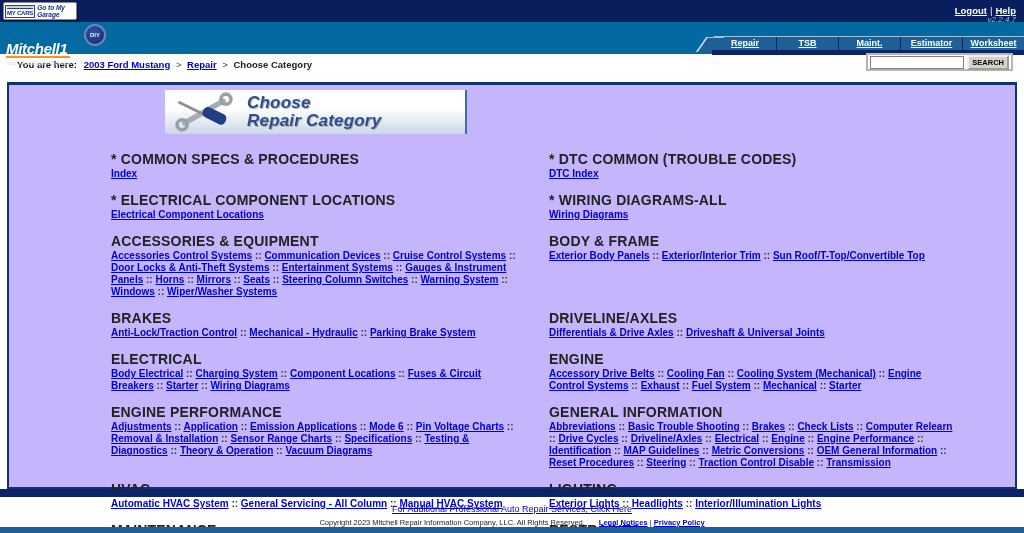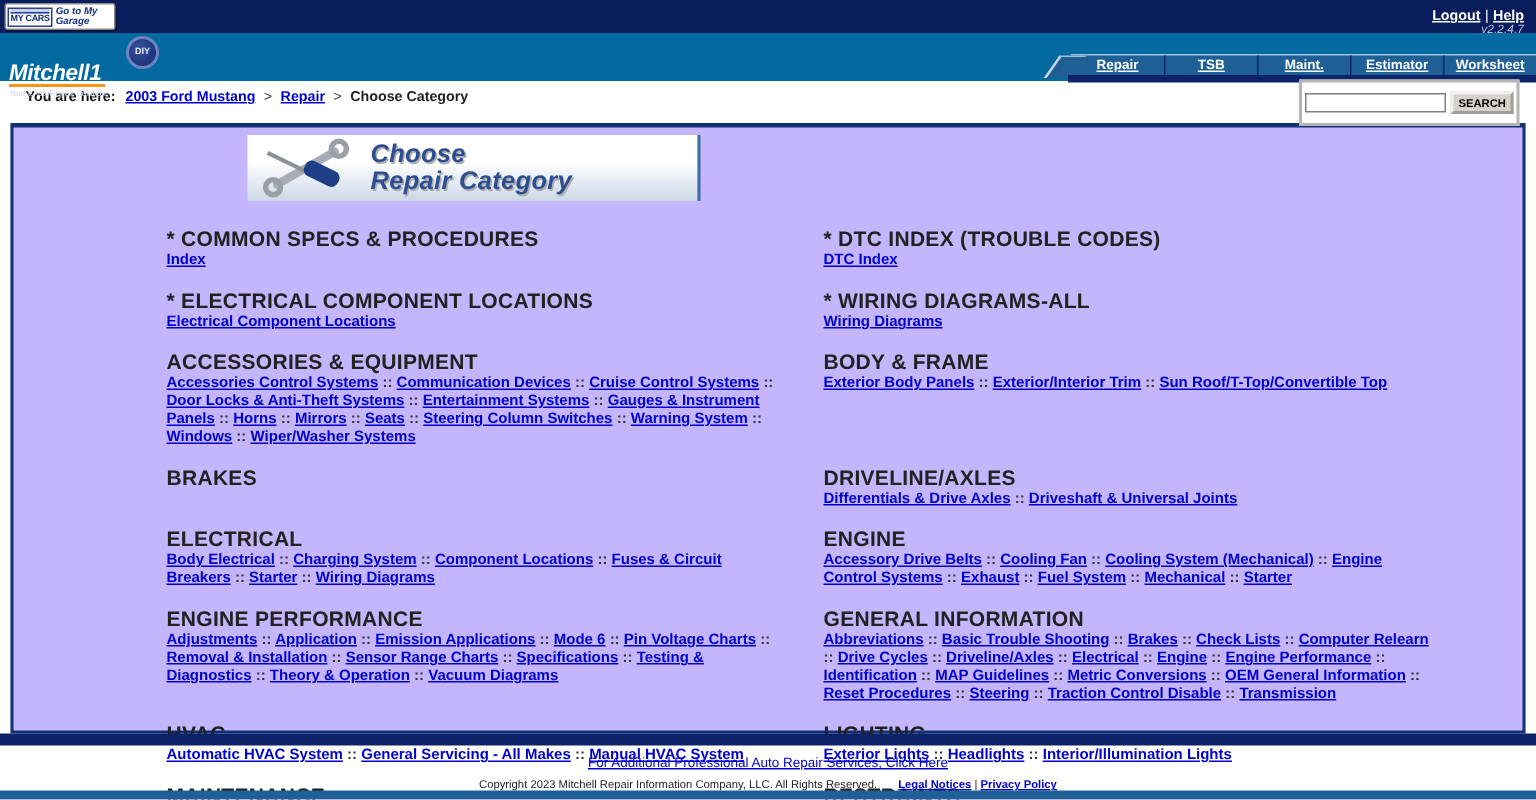--- a/index.html
+++ b/index.html
@@ -60,21 +60,21 @@
 
   
   .breadcrumb { padding:5px 0 0 17px; height:32px; font-size:9.5px; color:#222; }
   .bc-prefix { font-weight:bold; color:#111; margin-right:4px; }
   .bc-link { color:#0000cc; font-weight:bold; text-decoration:underline; }
   .bc-sep { margin:0 3px; color:#444; }
   .bc-current { font-weight:bold; color:#222; }
 
   
   .searchbox {
-    position:absolute; top:53px; right:11px; width:147px; height:31px; z-index:4;
+    position:absolute; top:53px; right:11px; width:147px; height:18px; z-index:4;
     background:#fff; border:2px solid #b5b5b5; display:flex; align-items:center; gap:3px; padding:0 2px;
   }
   .search-input { flex:1; height:13px; border:1px solid #7f7f7f; font-size:9px; padding:0 2px; min-width:0; }
   .search-btn {
     height:15px; font-size:7.5px; font-weight:bold; color:#000;
     background:#d6d2ca; border:2px outset #f2f0ec; padding:0 3px; cursor:pointer; font-family:inherit;
   }
 
   
   .panel {
@@ -181,41 +181,42 @@
       <div>Repair Category</div>
     </div>
   </div>
 
   <div class="catgrid">
       <div class="cat-cell">
         <div class="cat-heading">* COMMON SPECS &amp; PROCEDURES</div>
         <div class="cat-links"><a class="cat-link">Index</a></div>
       </div>
       <div class="cat-cell">
-        <div class="cat-heading">* DTC INDEX (TROUBLE CODES)</div>
+        <div class="cat-heading">* DTC COMMON (TROUBLE CODES)</div>
         <div class="cat-links"><a class="cat-link">DTC Index</a></div>
       </div>
       <div class="cat-cell">
         <div class="cat-heading">* ELECTRICAL COMPONENT LOCATIONS</div>
         <div class="cat-links"><a class="cat-link">Electrical Component Locations</a></div>
       </div>
       <div class="cat-cell">
         <div class="cat-heading">* WIRING DIAGRAMS-ALL</div>
         <div class="cat-links"><a class="cat-link">Wiring Diagrams</a></div>
       </div>
       <div class="cat-cell">
         <div class="cat-heading">ACCESSORIES &amp; EQUIPMENT</div>
         <div class="cat-links"><a class="cat-link">Accessories Control Systems</a><span class="sep"> :: </span><a class="cat-link">Communication Devices</a><span class="sep"> :: </span><a class="cat-link">Cruise Control Systems</a><span class="sep"> :: </span><a class="cat-link">Door Locks &amp; Anti-Theft Systems</a><span class="sep"> :: </span><a class="cat-link">Entertainment Systems</a><span class="sep"> :: </span><a class="cat-link">Gauges &amp; Instrument Panels</a><span class="sep"> :: </span><a class="cat-link">Horns</a><span class="sep"> :: </span><a class="cat-link">Mirrors</a><span class="sep"> :: </span><a class="cat-link">Seats</a><span class="sep"> :: </span><a class="cat-link">Steering Column Switches</a><span class="sep"> :: </span><a class="cat-link">Warning System</a><span class="sep"> :: </span><a class="cat-link">Windows</a><span class="sep"> :: </span><a class="cat-link">Wiper/Washer Systems</a></div>
       </div>
       <div class="cat-cell">
         <div class="cat-heading">BODY &amp; FRAME</div>
         <div class="cat-links"><a class="cat-link">Exterior Body Panels</a><span class="sep"> :: </span><a class="cat-link">Exterior/Interior Trim</a><span class="sep"> :: </span><a class="cat-link">Sun Roof/T-Top/Convertible Top</a></div>
       </div>
       <div class="cat-cell">
         <div class="cat-heading">BRAKES</div>
+        <div class="cat-links"><a class="cat-link">Anti-Lock/Traction Control</a><span class="sep"> :: </span><a class="cat-link">Mechanical - Hydraulic</a><span class="sep"> :: </span><a class="cat-link">Parking Brake System</a></div>
       </div>
       <div class="cat-cell">
         <div class="cat-heading">DRIVELINE/AXLES</div>
         <div class="cat-links"><a class="cat-link">Differentials &amp; Drive Axles</a><span class="sep"> :: </span><a class="cat-link">Driveshaft &amp; Universal Joints</a></div>
       </div>
       <div class="cat-cell">
         <div class="cat-heading">ELECTRICAL</div>
         <div class="cat-links"><a class="cat-link">Body Electrical</a><span class="sep"> :: </span><a class="cat-link">Charging System</a><span class="sep"> :: </span><a class="cat-link">Component Locations</a><span class="sep"> :: </span><a class="cat-link">Fuses &amp; Circuit Breakers</a><span class="sep"> :: </span><a class="cat-link">Starter</a><span class="sep"> :: </span><a class="cat-link">Wiring Diagrams</a></div>
       </div>
       <div class="cat-cell">
@@ -225,21 +226,21 @@
       <div class="cat-cell">
         <div class="cat-heading">ENGINE PERFORMANCE</div>
         <div class="cat-links"><a class="cat-link">Adjustments</a><span class="sep"> :: </span><a class="cat-link">Application</a><span class="sep"> :: </span><a class="cat-link">Emission Applications</a><span class="sep"> :: </span><a class="cat-link">Mode 6</a><span class="sep"> :: </span><a class="cat-link">Pin Voltage Charts</a><span class="sep"> :: </span><a class="cat-link">Removal &amp; Installation</a><span class="sep"> :: </span><a class="cat-link">Sensor Range Charts</a><span class="sep"> :: </span><a class="cat-link">Specifications</a><span class="sep"> :: </span><a class="cat-link">Testing &amp; Diagnostics</a><span class="sep"> :: </span><a class="cat-link">Theory &amp; Operation</a><span class="sep"> :: </span><a class="cat-link">Vacuum Diagrams</a></div>
       </div>
       <div class="cat-cell">
         <div class="cat-heading">GENERAL INFORMATION</div>
         <div class="cat-links"><a class="cat-link">Abbreviations</a><span class="sep"> :: </span><a class="cat-link">Basic Trouble Shooting</a><span class="sep"> :: </span><a class="cat-link">Brakes</a><span class="sep"> :: </span><a class="cat-link">Check Lists</a><span class="sep"> :: </span><a class="cat-link">Computer Relearn</a><span class="sep"> :: </span><a class="cat-link">Drive Cycles</a><span class="sep"> :: </span><a class="cat-link">Driveline/Axles</a><span class="sep"> :: </span><a class="cat-link">Electrical</a><span class="sep"> :: </span><a class="cat-link">Engine</a><span class="sep"> :: </span><a class="cat-link">Engine Performance</a><span class="sep"> :: </span><a class="cat-link">Identification</a><span class="sep"> :: </span><a class="cat-link">MAP Guidelines</a><span class="sep"> :: </span><a class="cat-link">Metric Conversions</a><span class="sep"> :: </span><a class="cat-link">OEM General Information</a><span class="sep"> :: </span><a class="cat-link">Reset Procedures</a><span class="sep"> :: </span><a class="cat-link">Steering</a><span class="sep"> :: </span><a class="cat-link">Traction Control Disable</a><span class="sep"> :: </span><a class="cat-link">Transmission</a></div>
       </div>
       <div class="cat-cell">
         <div class="cat-heading">HVAC</div>
-        <div class="cat-links"><a class="cat-link">Automatic HVAC System</a><span class="sep"> :: </span><a class="cat-link">General Servicing - All Makes</a><span class="sep"> :: </span><a class="cat-link">Manual HVAC System</a></div>
+        <div class="cat-links"><a class="cat-link">Automatic HVAC System</a><span class="sep"> :: </span><a class="cat-link">General Servicing - All Column</a><span class="sep"> :: </span><a class="cat-link">Manual HVAC System</a></div>
       </div>
       <div class="cat-cell">
         <div class="cat-heading">LIGHTING</div>
         <div class="cat-links"><a class="cat-link">Exterior Lights</a><span class="sep"> :: </span><a class="cat-link">Headlights</a><span class="sep"> :: </span><a class="cat-link">Interior/Illumination Lights</a></div>
       </div>
       <div class="cat-cell">
         <div class="cat-heading">MAINTENANCE</div>
         <div class="cat-links"><a class="cat-link">Procedures</a></div>
       </div>
       <div class="cat-cell">

